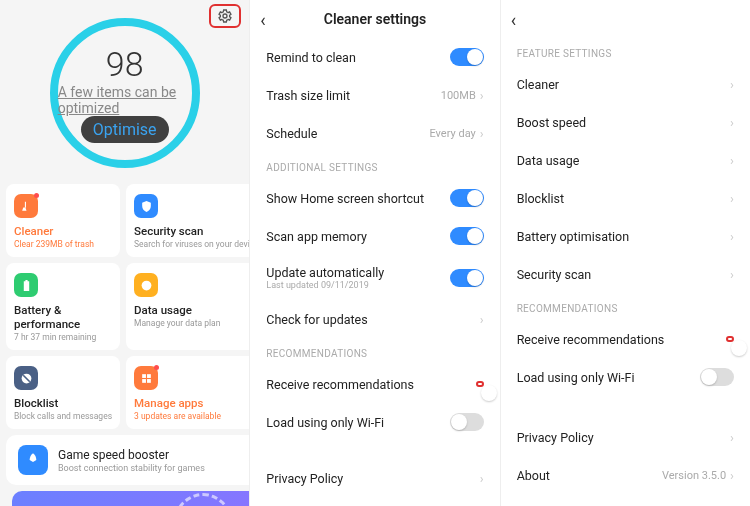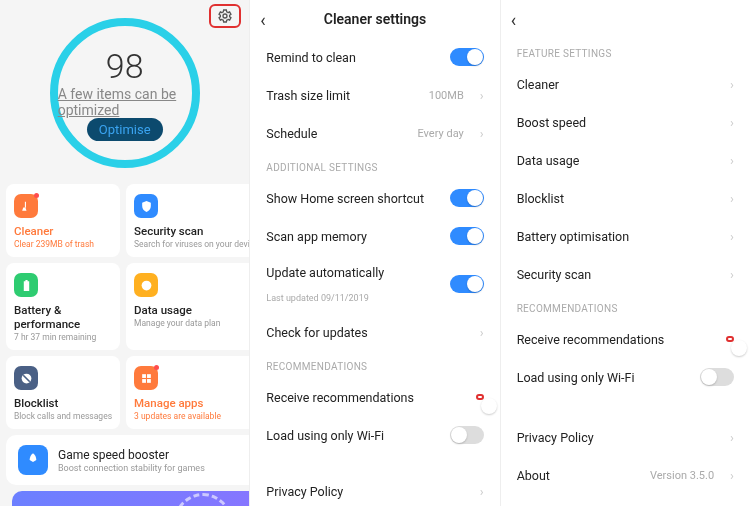--- a/index.html
+++ b/index.html
@@ -38,22 +38,22 @@
   .ring {
     width: 150px; height: 150px; border-radius: 50%;
     border: 8px solid #2ad0e8;
     display:flex; flex-direction:column; align-items:center; justify-content:center;
     background:#f5f5f5;
   }
   .score { font-size: 34px; font-weight: 300; color:#333; }
   .score-sub { font-size: 14px; color:#888; margin-top:0;text-decoration:underline; }
   .optimise-btn {
     margin-top: 0;
-    background:#0c4a6e; border-radius: 14px;
-    padding: 4px 12px; font-size: 13px; color:#3aa3f0;
+    background:#404040; border-radius: 14px;
+    padding: 4px 12px; font-size: 16px; color:#3aa3f0;
   }
   .grid {
     display:grid; grid-template-columns: 1fr 1fr;
     gap: 6px; padding: 6px;
     margin-top: 10px;
   }
   .card {
     background:#fff; border-radius:8px;
     padding: 10px 8px 8px 8px;
     min-height: 64px;
@@ -94,22 +94,22 @@
   .hdr{display:flex;align-items:center;height:38px;padding:0 10px;}
   .hdr .back{font-size:18px;color:#333;width:20px;}
   .hdr .title{flex:1;text-align:center;font-size:14px;font-weight:600;}
   .hdr .spacer{width:20px;}
   .section-label{font-size:10px;color:#aaa;letter-spacing:0.3px;padding:10px 8px 6px 16px;}
   .row{
     display:flex;align-items:center;justify-content:space-between;
     padding:10px 16px;min-height:38px;
   }
   .row .lbl{font-size:12.5px;}
-  .row .sub{font-size:9px;color:#aaa;margin-top:13px;}
-  .row .val{font-size:11px;color:#aaa;display:flex;align-items:center;gap:16px;}
+  .row .sub{font-size:9px;color:#aaa;margin-top:0;}
+  .row .val{font-size:11px;color:#aaa;display:flex;align-items:center;gap:4px;}
   .chev{color:#ccc;font-size:13px;}
   .toggle{position:relative;width:34px;height:18px;border-radius:10px;background:#ddd;}
   .toggle .knob{position:absolute;top:1px;width:16px;height:16px;border-radius:50%;background:#fff;box-shadow:0 1px 2px rgba(0,0,0,.2);}
   .toggle.on{background:#2f8bff;} .toggle.on .knob{right:1px;}
   .toggle.off .knob{left:1px;}
   .hl-red{border:2px solid #e03030;border-radius:7px;padding:1px 2px;}
 </style>
 </head>
 <body>
 

